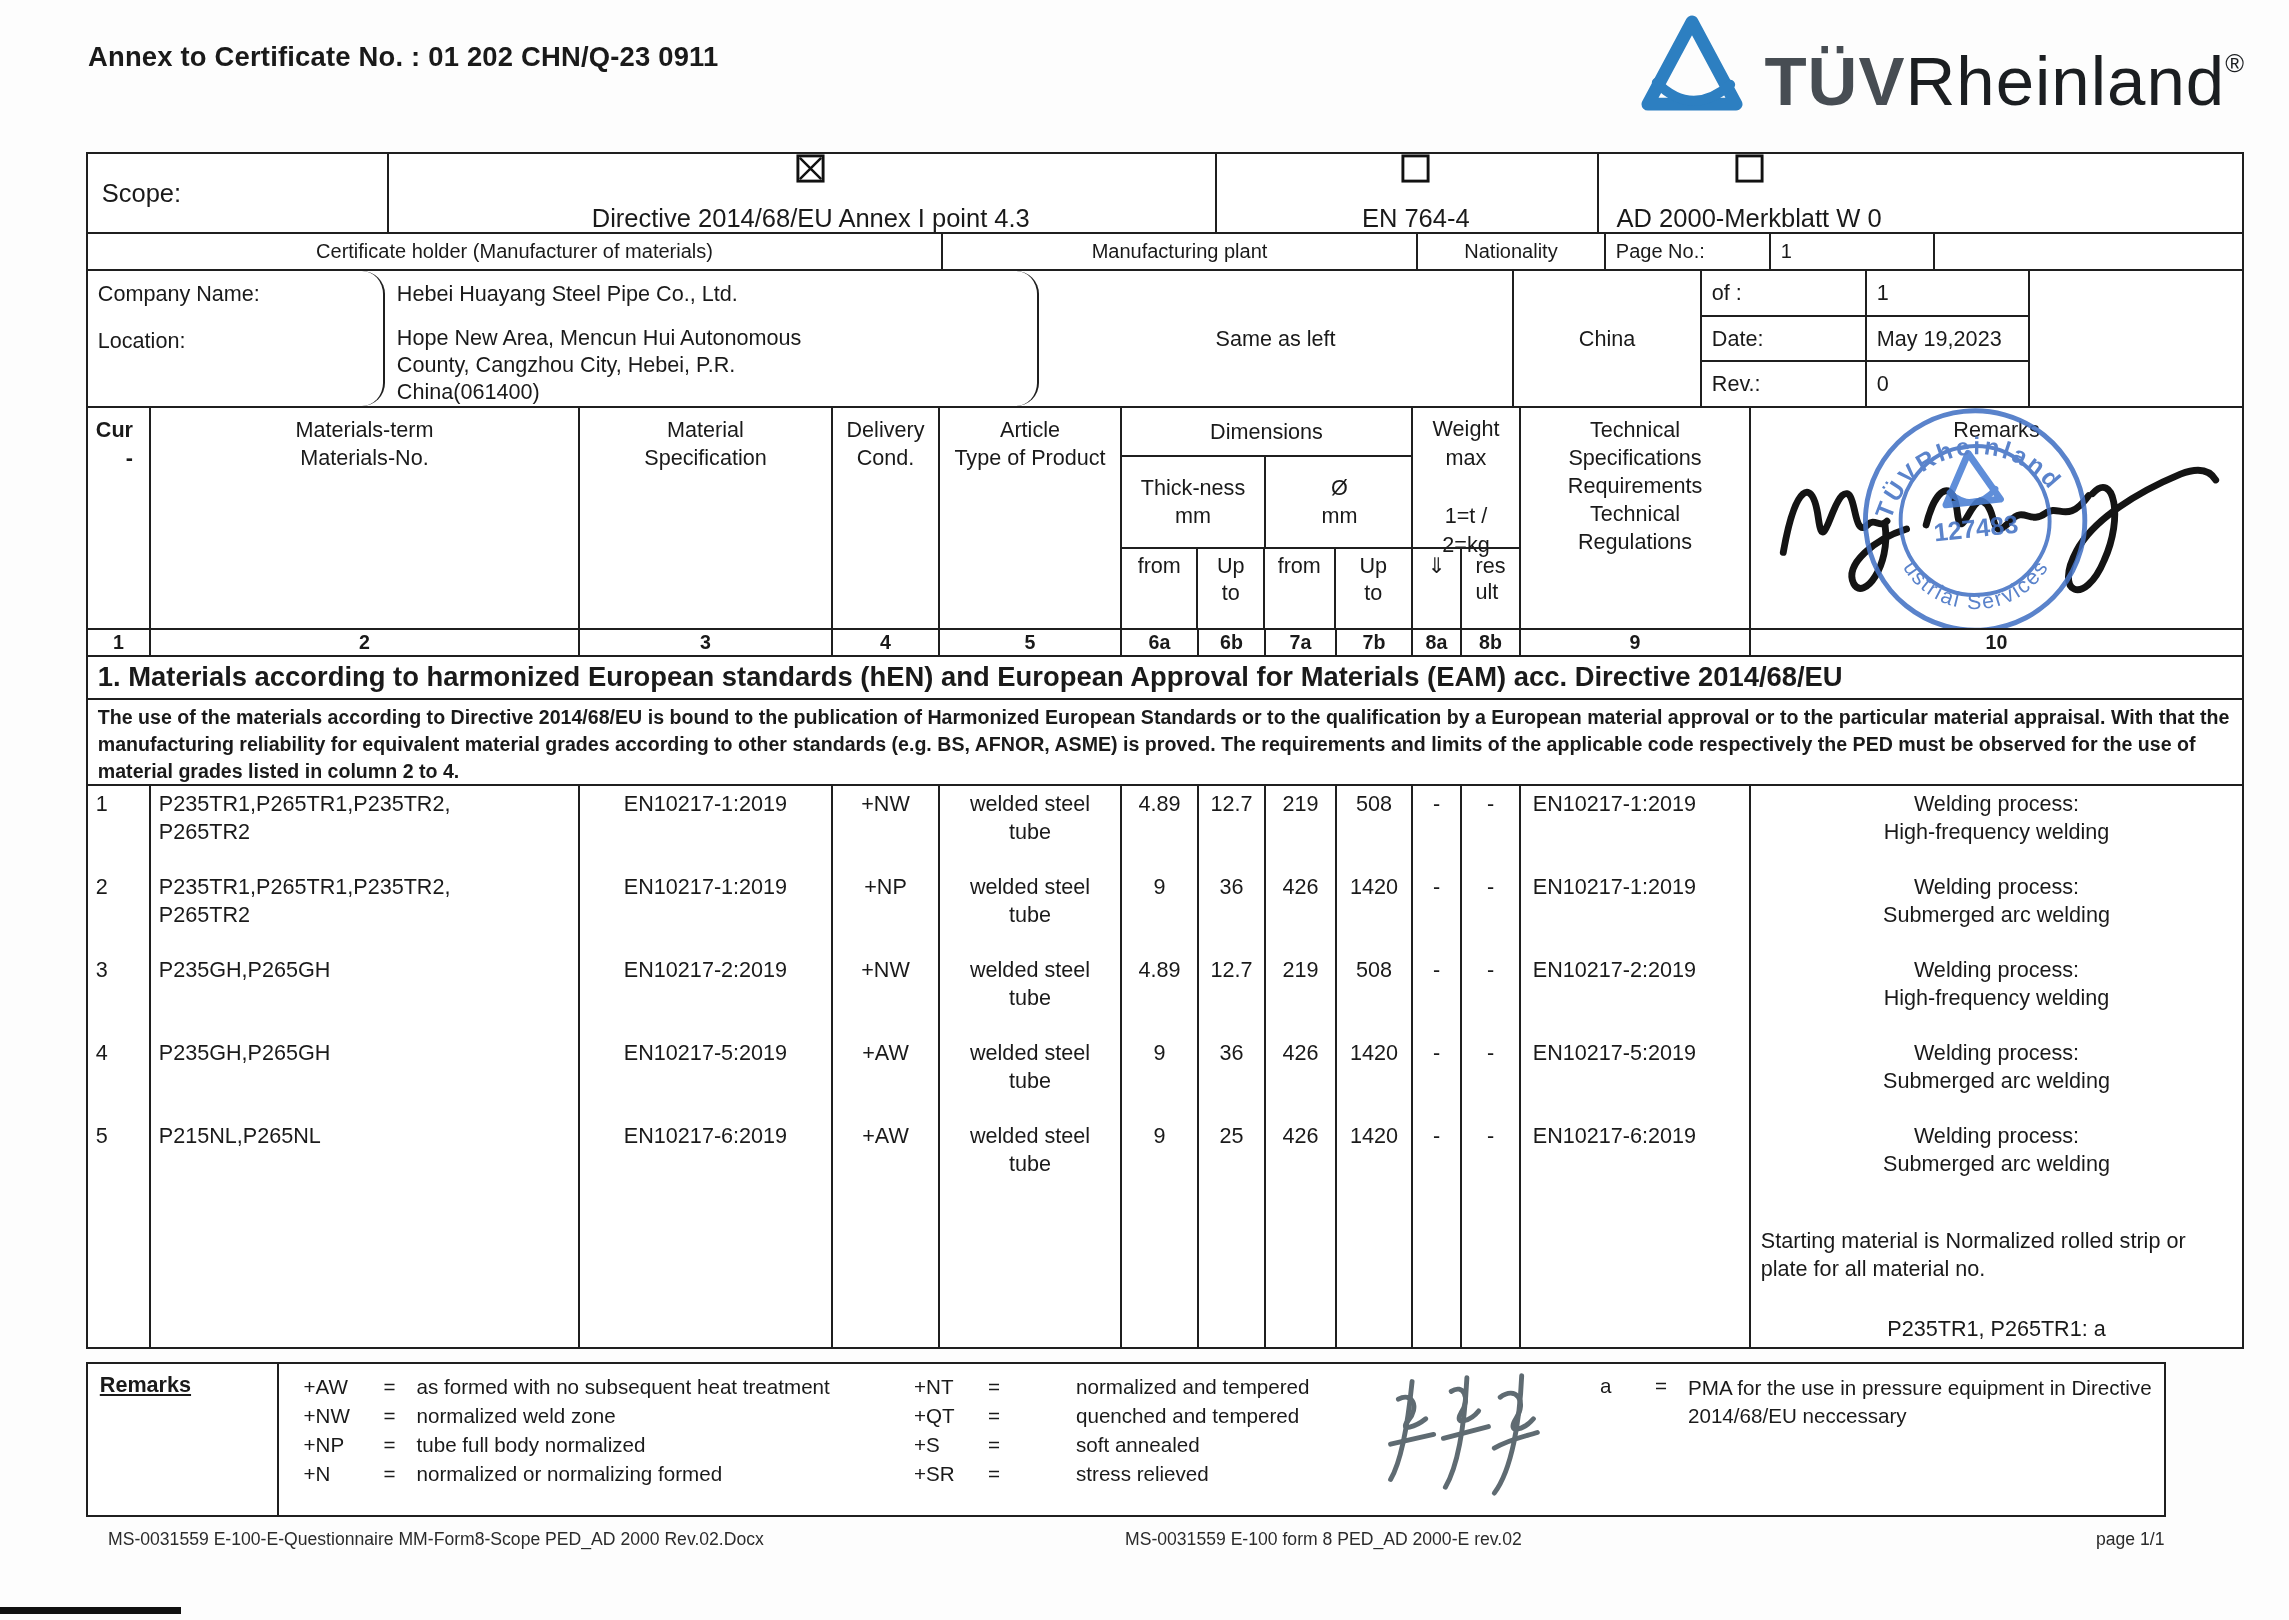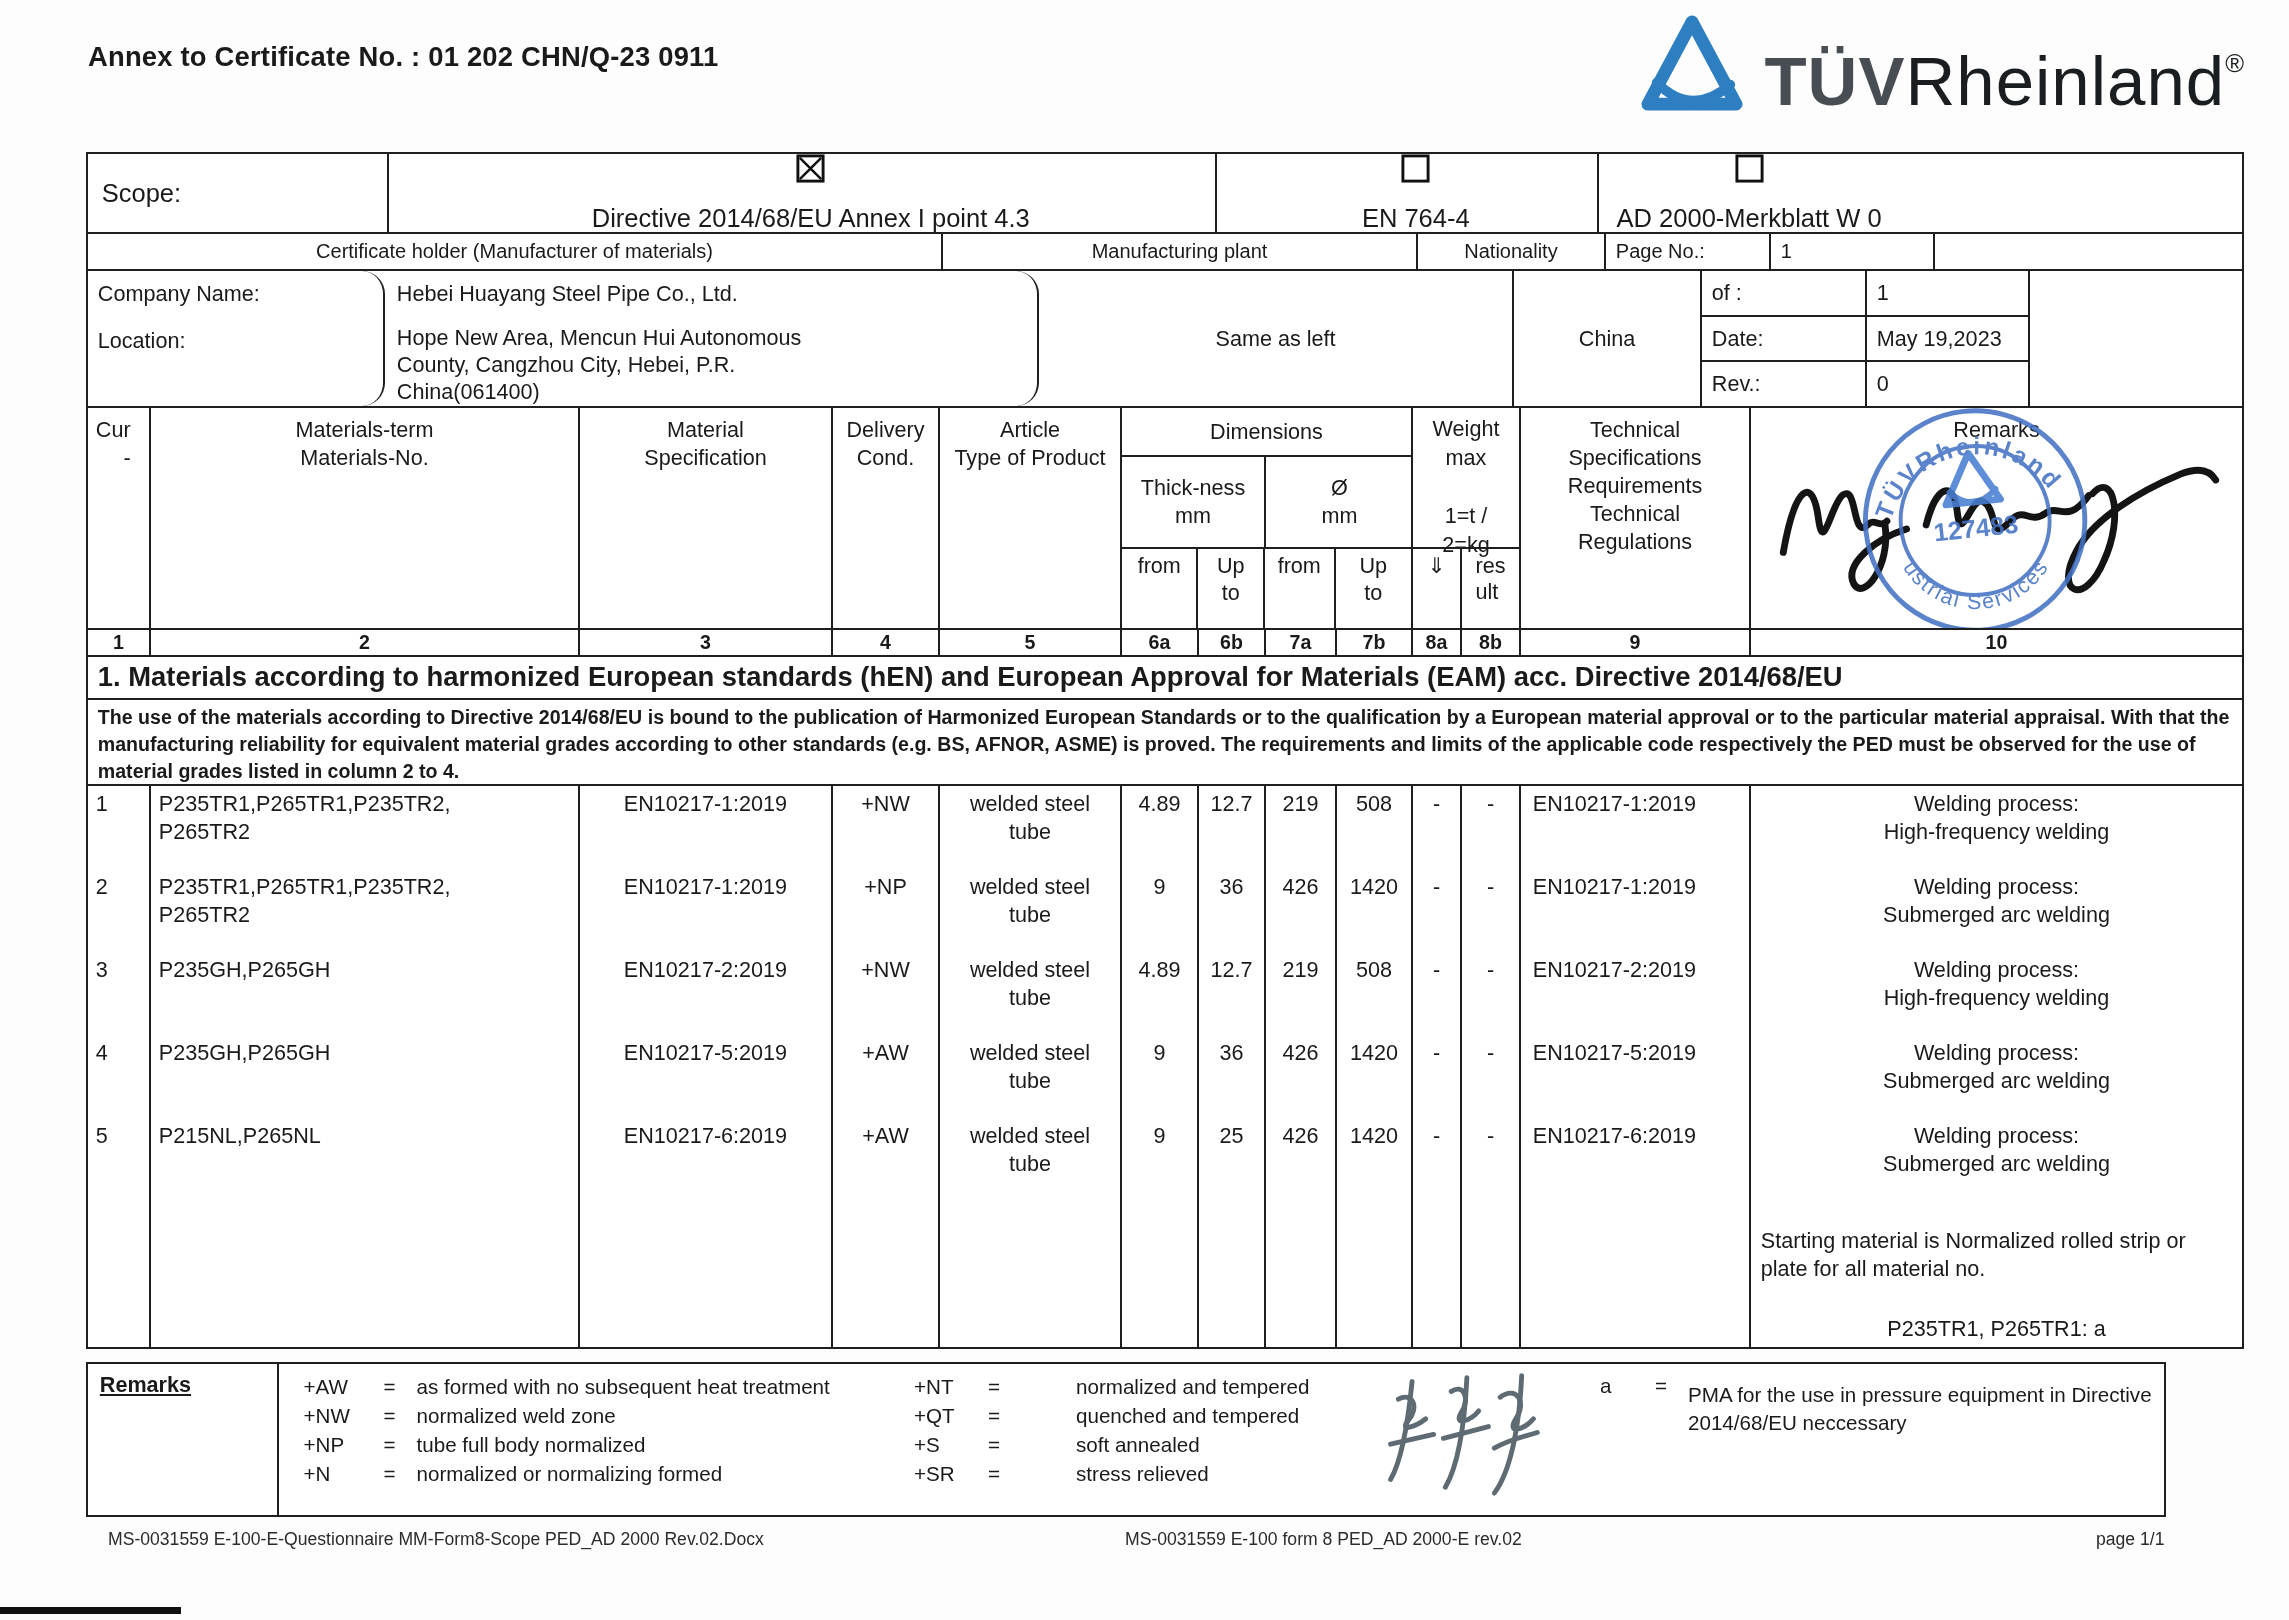--- a/index.html
+++ b/index.html
@@ -51,21 +51,21 @@
   .rrow .v { flex:1; padding-left:9.8px; display:flex; align-items:center; }
   .org { flex:1; display:flex; flex-direction:column; justify-content:space-around; text-align:center; padding:7.8px 2px; line-height:1.5; }
 
   
   .c1{width:63px;} .c2{width:429px;} .c3{width:253px;} .c4{width:107px;} .c5{width:182px;}
   .c6a{width:77px;} .c6b{width:67px;} .c7a{width:71px;} .c7b{width:76px;}
   .c8a{width:49px;} .c8b{width:59px;} .c9{width:230px;} .c10{flex:1;}
 
   .ghdr { height:222px; font-size:21.6px; border-bottom:2px solid #1f1f1f; }
   .ghdr .cell { display:flex; flex-direction:column; align-items:center; text-align:center; padding-top:7.8px; line-height:1.3; }
-  .ghdr .cell.topleft { align-items:flex-start; text-align:right; padding-left:7.8px; }
+  .ghdr .cell.topleft { align-items:flex-start; text-align:right; padding-left:7.8px;font-weight:bold; }
   .dims-group { width:291px; position:relative; border-right:2px solid #1f1f1f; }
   .dims-title { position:absolute; left:0; top:0; width:100%; height:49px; border-bottom:2px solid #1f1f1f; display:flex; align-items:center; justify-content:center; }
   .dims-thk { position:absolute; left:0; top:49px; width:144px; height:90px; border-right:2px solid #1f1f1f; display:flex; align-items:center; justify-content:center; text-align:center; line-height:1.3; }
   .dims-dia { position:absolute; left:144px; top:49px; width:147px; height:90px; display:flex; align-items:center; justify-content:center; text-align:center; line-height:1.3; }
   .dims-bot { position:absolute; left:0; top:139px; width:100%; height:83px; border-top:2px solid #1f1f1f; display:flex; }
   .dims-bot > div { border-right:2px solid #1f1f1f; display:flex; align-items:flex-start; justify-content:center; padding-top:3.9px; text-align:center; line-height:1.25; }
   .dims-bot > div:last-child { border-right:none; }
   .weight-group { width:108px; position:relative; border-right:2px solid #1f1f1f; }
   .w-title { position:absolute; left:0; top:0; width:100%; height:139px; display:flex; align-items:flex-start; justify-content:center; text-align:center; padding-top:5.9px; line-height:1.35; }
   .w-bot { position:absolute; left:0; top:139px; width:100%; height:83px; border-top:2px solid #1f1f1f; display:flex; }
@@ -100,21 +100,21 @@
   .leg-content { position:relative; flex:1; }
   .leg-group { position:absolute; top:7.8px; display:flex; flex-direction:column; }
   .leg-item { display:flex; line-height:29px; }
   .leg-abbr { width:80px; }
   .leg-eq { width:33px; }
   .g1 { left:24.5px; }
   .g2 { left:635px; }
   .g2 .leg-abbr { width:74px; } .g2 .leg-eq { width:88px; }
   .g3 { left:1321px; top:9.8px; flex-direction:row; width:588px; }
   .g3 .leg-abbr { width:55px; } .g3 .leg-eq { width:33px; }
-  .g3 .leg-def { flex:1; line-height:1.35;margin-top:7px; }
+  .g3 .leg-def { flex:1; line-height:1.35; }
   .cn-sig { position:absolute; left:1090px; top:-2px; }
 
   
   .footer { position:absolute; left:0; top:1529px; width:2290px; font-size:17.6px; color:#2b2b2b; }
   .f-left { position:absolute; left:108px; }
   .f-mid { position:absolute; left:1125px; }
   .f-right { position:absolute; left:2096px; }
   .scan-bar { position:absolute; left:0; top:1607px; width:181px; height:6.9px; background:#111; }
 </style>
 </head>

